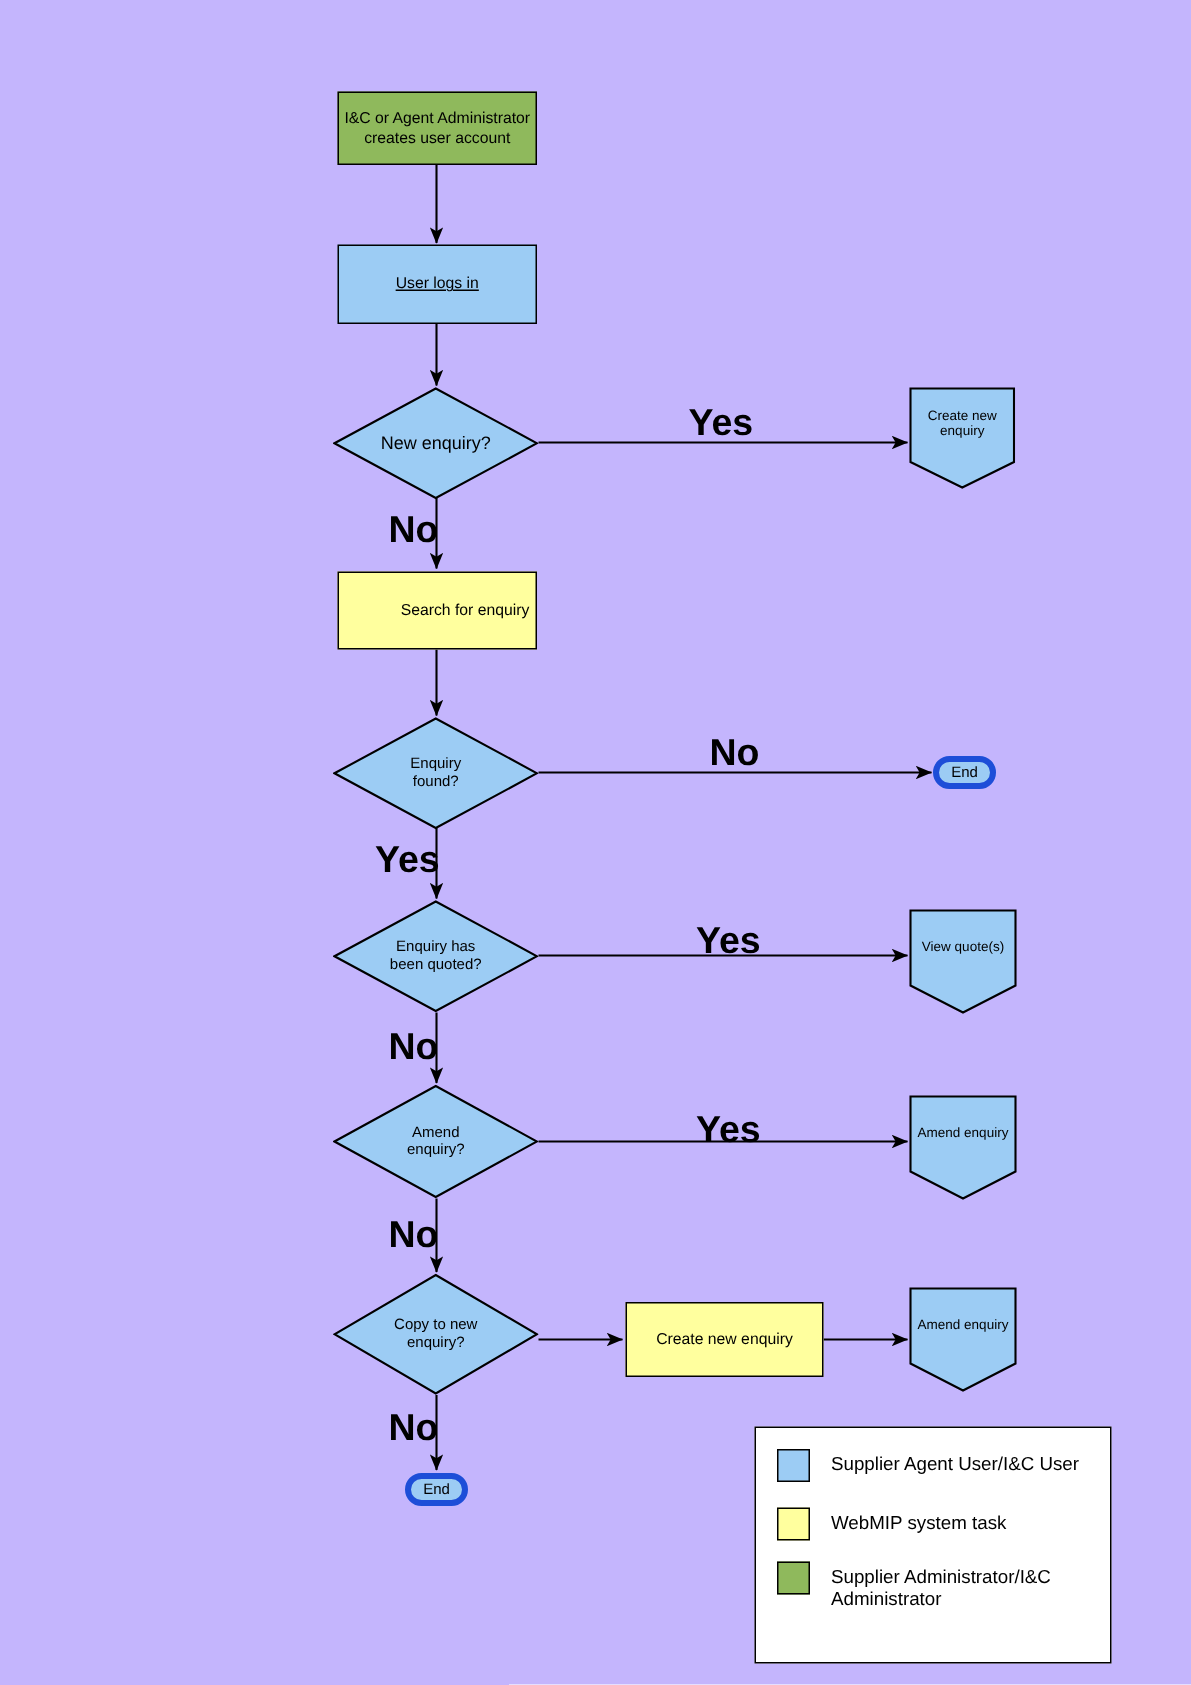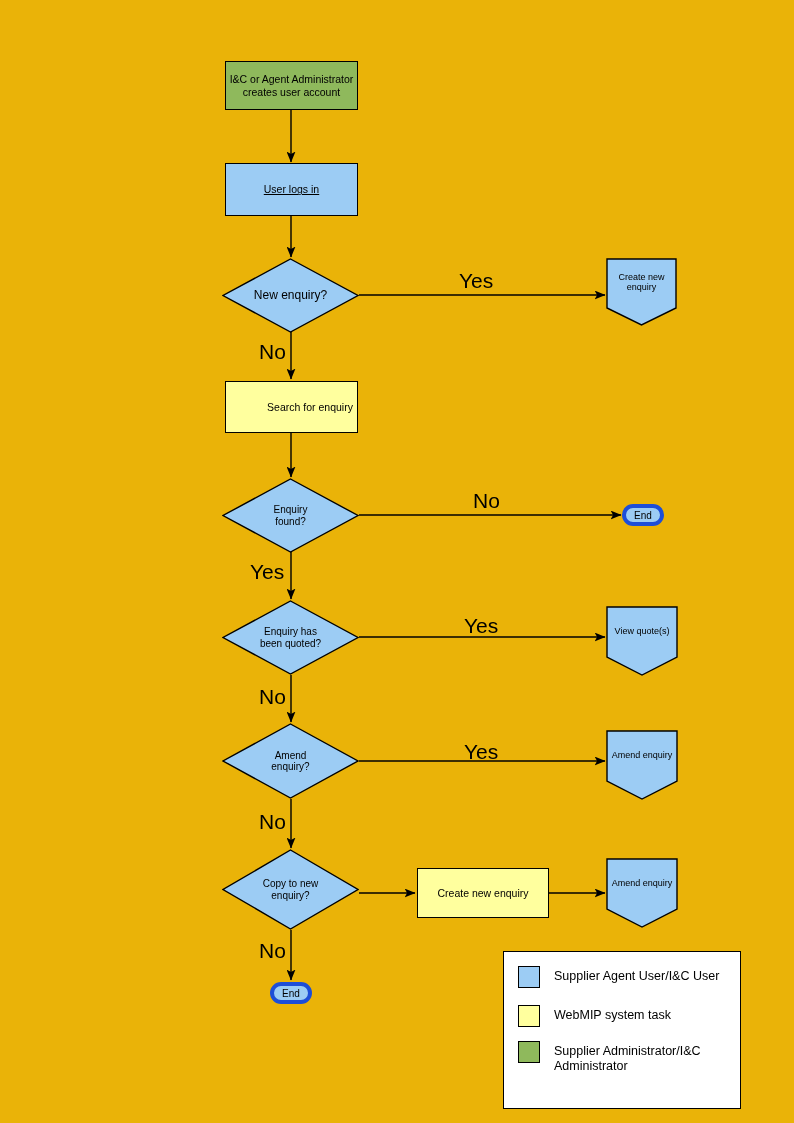--- a/index.html
+++ b/index.html
@@ -8,21 +8,21 @@
     padding: 0;
     background: #ffffff;
   }
   body {
     font-family: "Liberation Sans", sans-serif;
   }
   #canvas {
     position: relative;
     width: 794px;
     height: 1123px;
-    background: #eab308;
+    background: #c4b5fd;
     overflow: hidden;
   }
   .node {
     position: absolute;
     box-sizing: border-box;
     display: flex;
     align-items: center;
     justify-content: center;
     text-align: center;
     color: #000000;
@@ -86,23 +86,24 @@
     box-sizing: border-box;
     border: 4px solid #1d4ed8;
     border-radius: 11px;
     display: flex;
     align-items: center;
     justify-content: center;
   }
   .edge-label {
     position: absolute;
     color: #000;
-    font-size: 21px;
+    font-size: 25px;
     line-height: 1;
     white-space: nowrap;
+    font-weight: bold;
   }
   svg.connectors {
     position: absolute;
     left: 0;
     top: 0;
     width: 794px;
     height: 1123px;
     pointer-events: none;
   }
   #legend {

